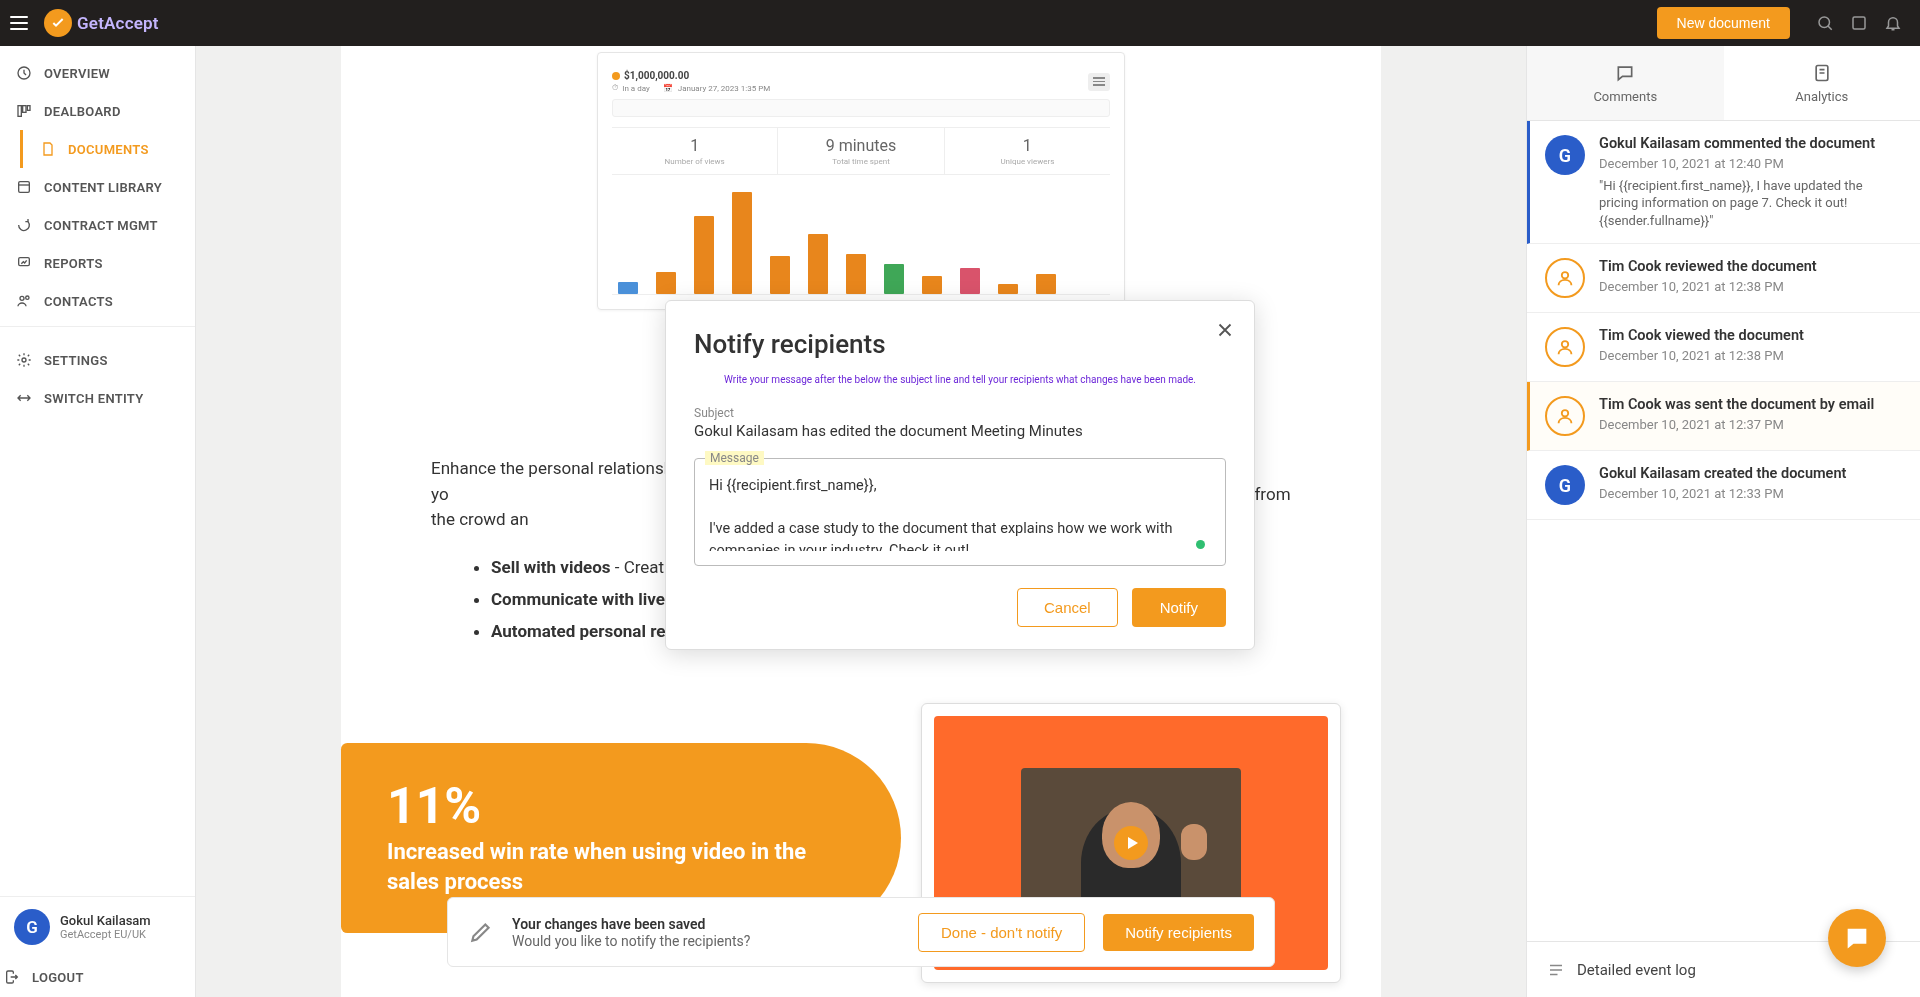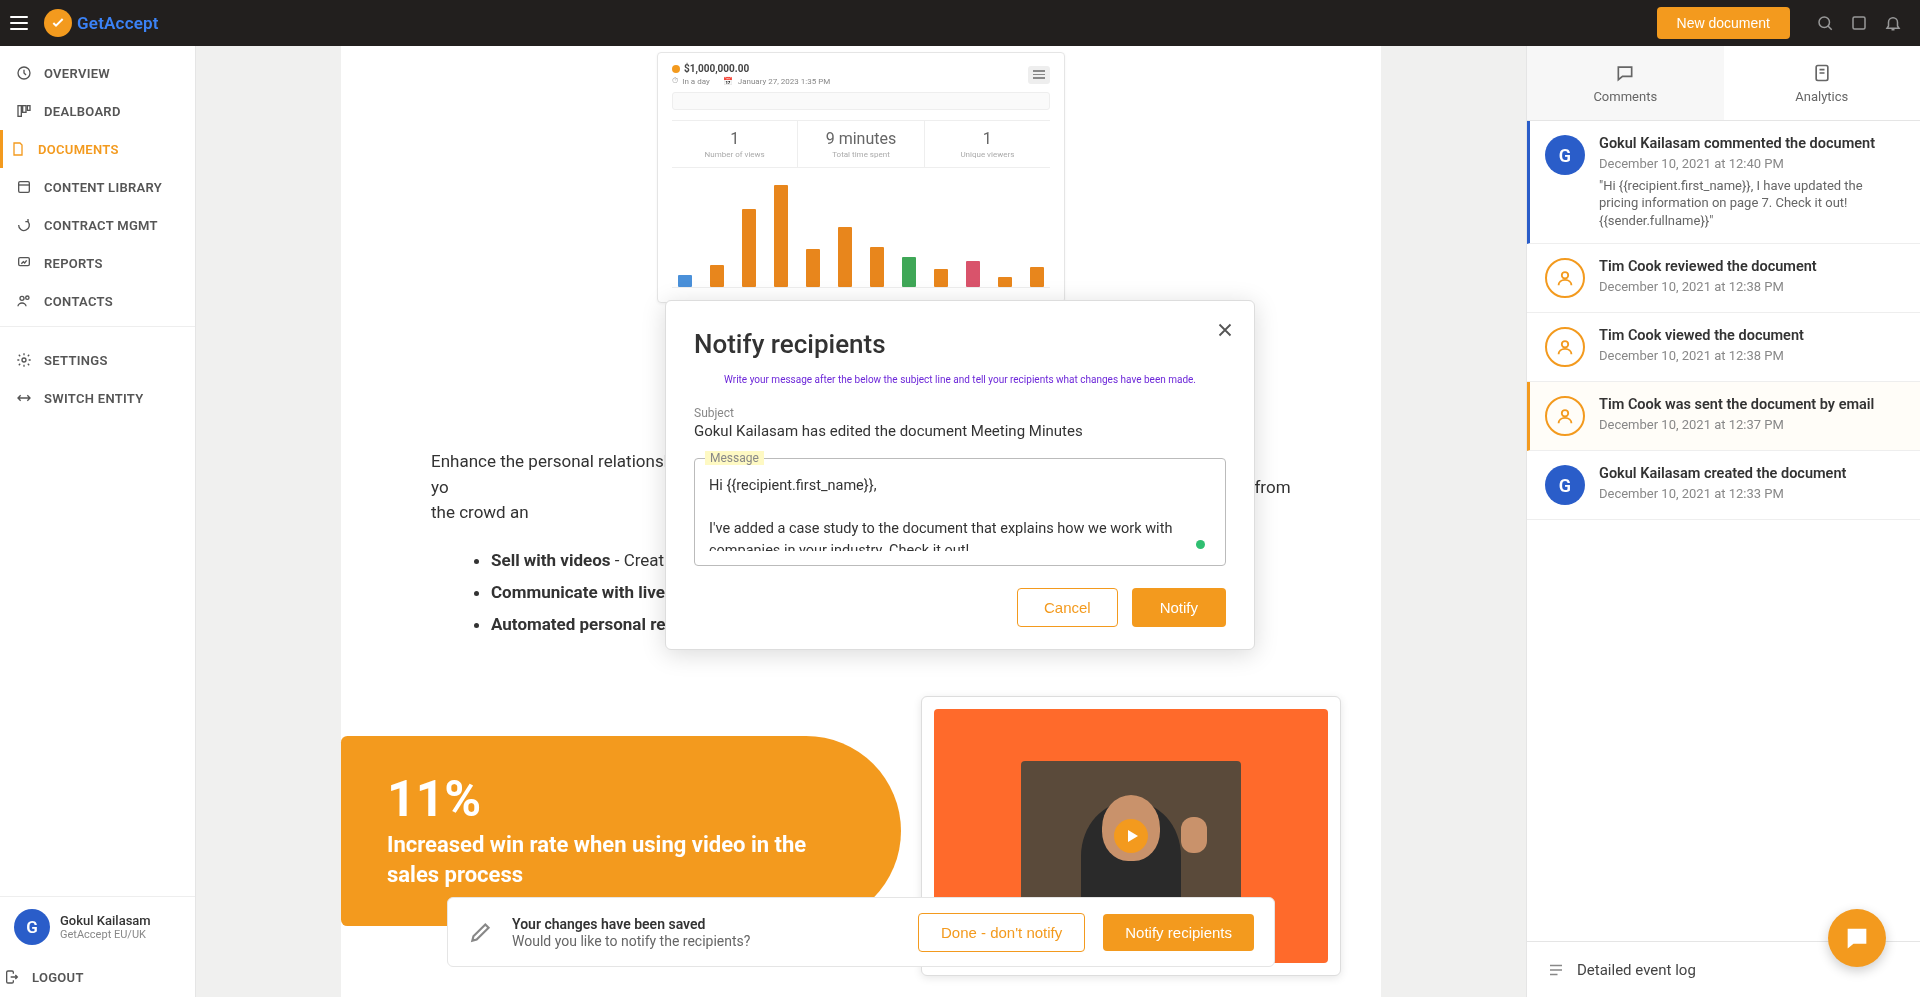--- a/index.html
+++ b/index.html
@@ -18,34 +18,34 @@
   background: #221f1e;
   display: flex;
   align-items: center;
   padding: 0 10px;
 }
 .hamburger { width: 24px; height: 24px; display:flex; flex-direction:column; justify-content:center; gap:4px; cursor:pointer; margin-right:10px;}
 .hamburger span { height:2px; background:#fff; width:18px; border-radius:1px;}
 .logo { display:flex; align-items:center; gap:5px; }
 .logo-mark { width:28px; height:28px; border-radius:50%; background:#f39a1e; display:flex; align-items:center; justify-content:center; }
 .logo-mark svg { width:16px; height:16px; }
-.logo-text { color:#3b82f6; font-weight:600; font-size:17px; letter-spacing:0.2px;}
+.logo-text { color:#c4b5fd; font-weight:600; font-size:17px; letter-spacing:0.2px;}
 .topbar-spacer { flex:1; }
 .new-doc-btn { background:#f39a1e; color:#fff; border:none; border-radius:4px; padding:8px 20px; font-size:14px; font-weight:500; cursor:pointer; margin-right:18px; }
 .top-icon { color:#999; margin:0 8px; cursor:pointer; display:flex; align-items:center; }
 .top-icon svg { width:18px; height:18px; }
 
 .sidebar {
   position:absolute; top:46px; left:0; bottom:0; width:196px;
   background:#fff; border-right:1px solid #e5e5e5;
   display:flex; flex-direction:column;
 }
 .nav-list { list-style:none; padding-top:8px; }
 .nav-item { display:flex; align-items:center; padding:11px 16px; font-size:13px; font-weight:600; color:#555; cursor:pointer; letter-spacing:0.3px; gap:12px;}
-.nav-item.active { color:#f39a1e; border-left:3px solid #f39a1e; padding-left:7px; background:#fff; }
+.nav-item.active { color:#f39a1e; border-left:3px solid #f39a1e; padding-left:17px; background:#fff;margin-left:20px; }
 .nav-item svg { width:16px; height:16px; flex-shrink:0; }
 .nav-sep { height:1px; background:#eee; margin:6px 0; }
 .sidebar-bottom { margin-top:auto; border-top:1px solid #eee; }
 .user-row { display:flex; align-items:center; padding:12px 14px; gap:10px; }
 .avatar { width:36px; height:36px; border-radius:50%; background:#2a5dc9; color:#fff; display:flex; align-items:center; justify-content:center; font-weight:600; font-size:17px;}
 .user-info { display:flex; flex-direction:column; }
 .user-name { font-size:13px; font-weight:500; color:#333;}
 .user-org { font-size:11px; color:#888;}
 .logout-row { display:flex; align-items:center; padding:12px 4px; gap:12px; font-size:13px; font-weight:600; color:#555; cursor:pointer; letter-spacing:0.3px;}
 .logout-row svg { width:16px; height:16px; }
@@ -55,22 +55,22 @@
   position:absolute; top:46px; left:196px; right:394px; bottom:0;
   background:#f0f0ef;
   overflow:hidden;
 }
 .doc-page {
   background:#fff; width:1040px; margin:0 auto; min-height:1100px;
   position:relative; top:-4px;
   padding:0 30px;
 }
 .analytics-shot {
-  width:408px; margin:0 auto; border:1px solid #e5e5e5; border-radius:4px;
-  padding:10px 14px 14px; position:relative; top:10px;
+  width:528px; margin:0 auto; border:1px solid #e5e5e5; border-radius:4px;
+  padding:17px 14px 14px; position:relative; top:10px;
   box-shadow:0 1px 3px rgba(0,0,0,0.05);
 }
 .as-top { display:flex; justify-content:space-between; align-items:center; margin-bottom:6px;}
 .as-top-left { display:flex; flex-direction:column; gap:2px;}
 .as-row { display:flex; align-items:center; gap:4px; font-size:8px; color:#888;}
 .as-amount { font-size:10px; font-weight:700; color:#444;}
 .as-hamb { width:22px; height:18px; background:#eee; border-radius:3px; display:flex; flex-direction:column; justify-content:center; align-items:center; gap:2px;}
 .as-hamb span { width:12px; height:1.5px; background:#888;}
 .as-header-mini { height:18px; background:#fafafa; border:1px solid #eee; border-radius:3px; margin-bottom:10px;}
 .as-metrics { display:flex; border-top:1px solid #eee; border-bottom:1px solid #eee; }

